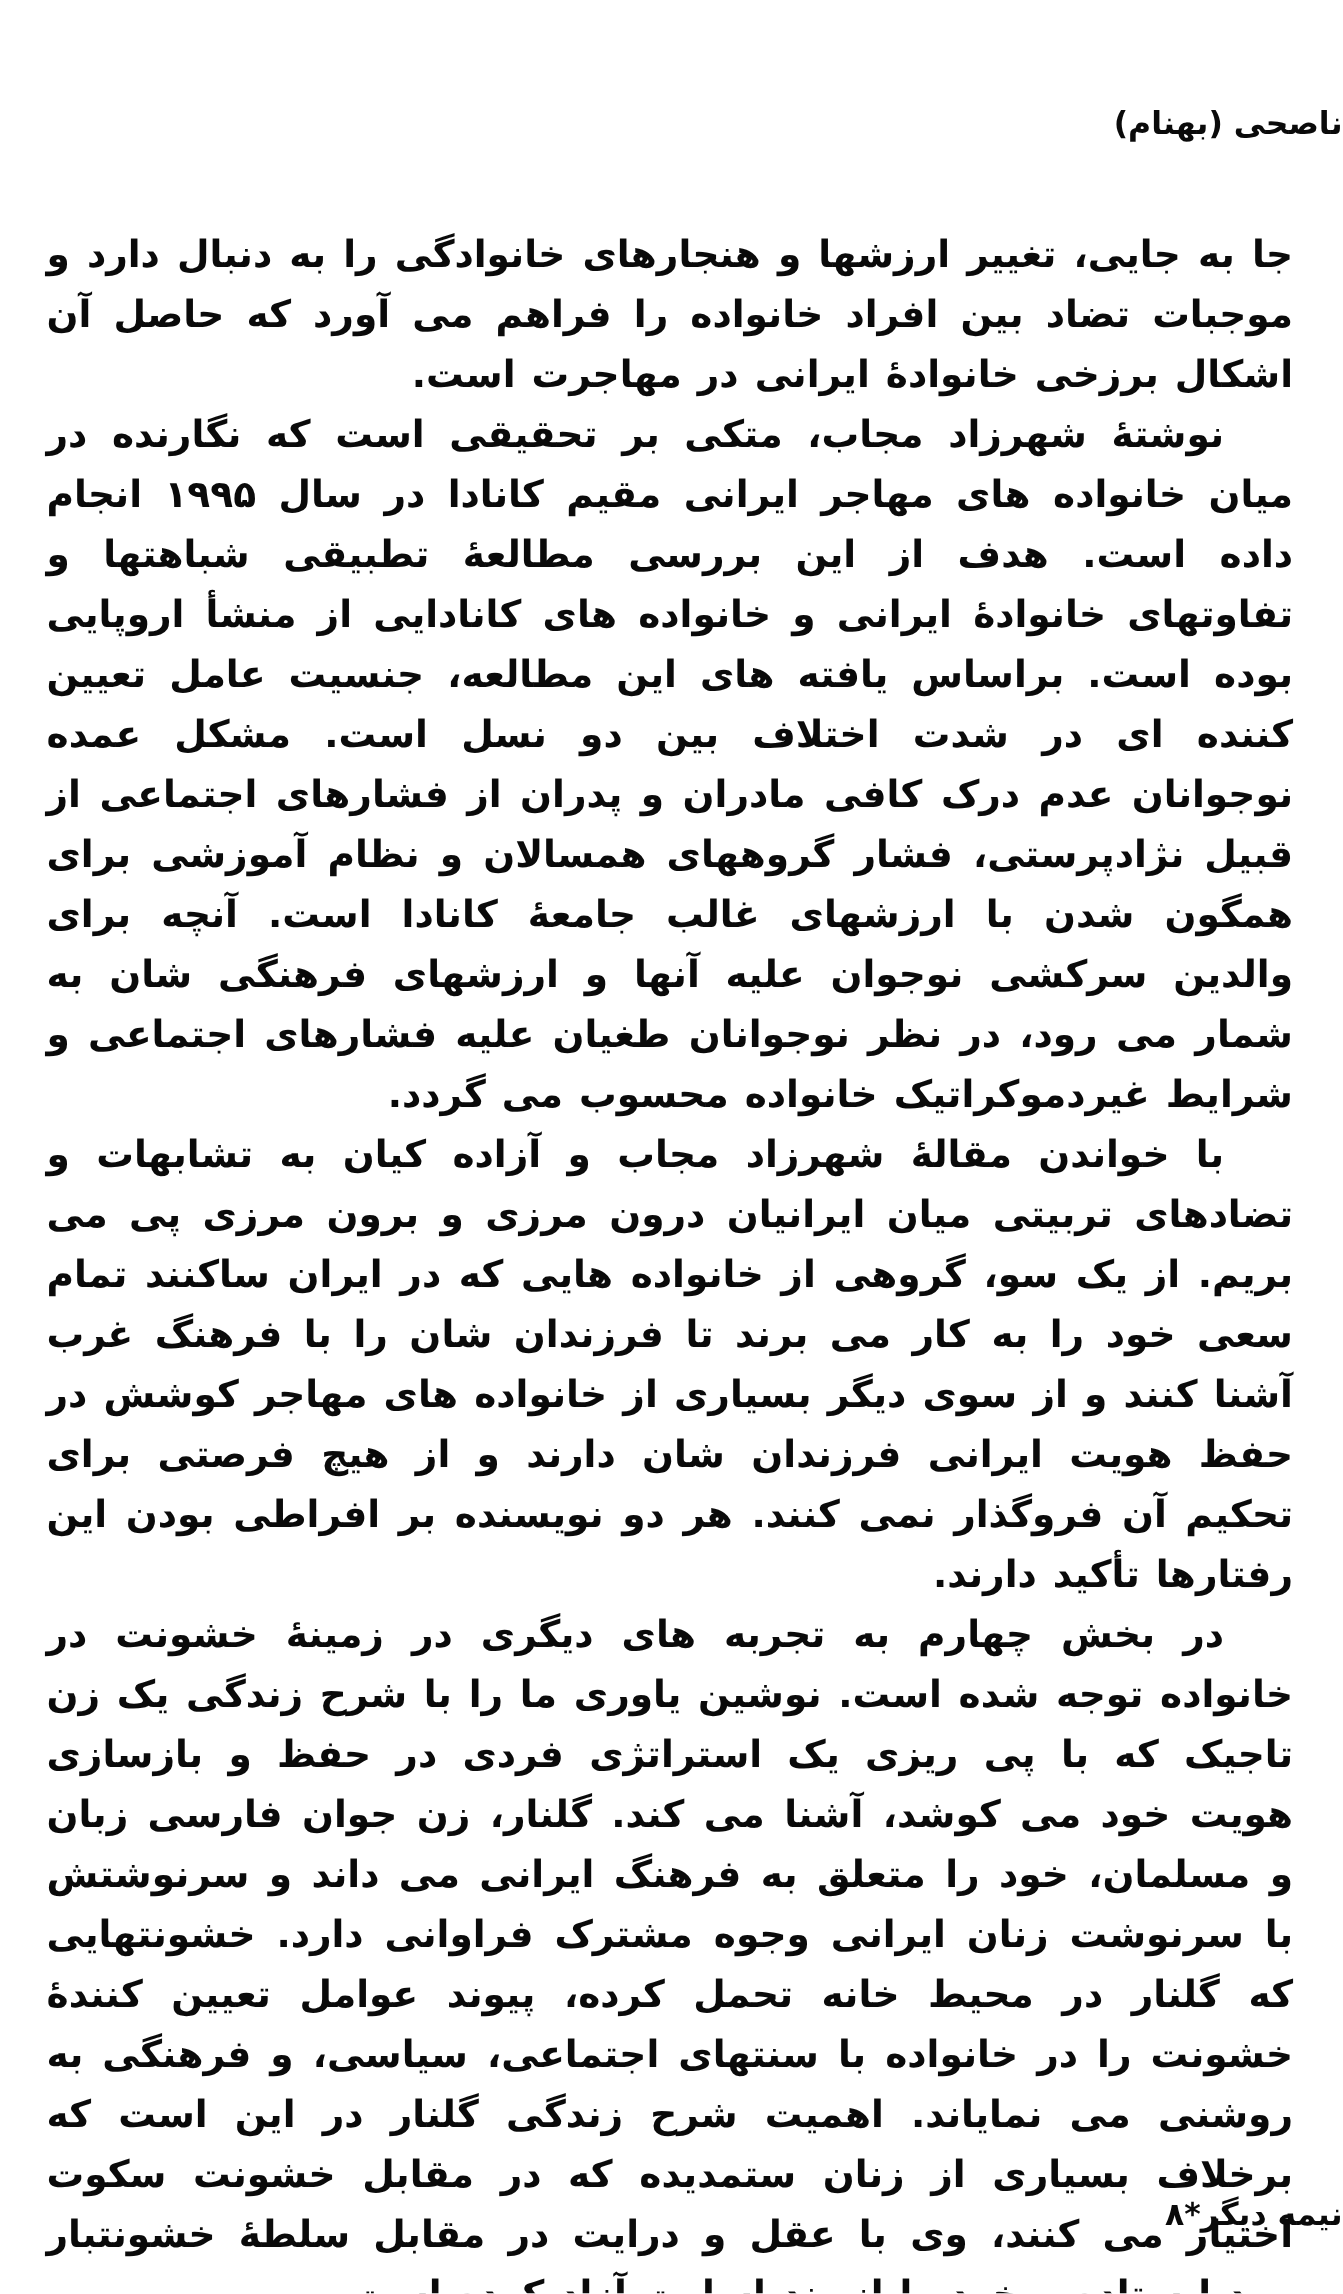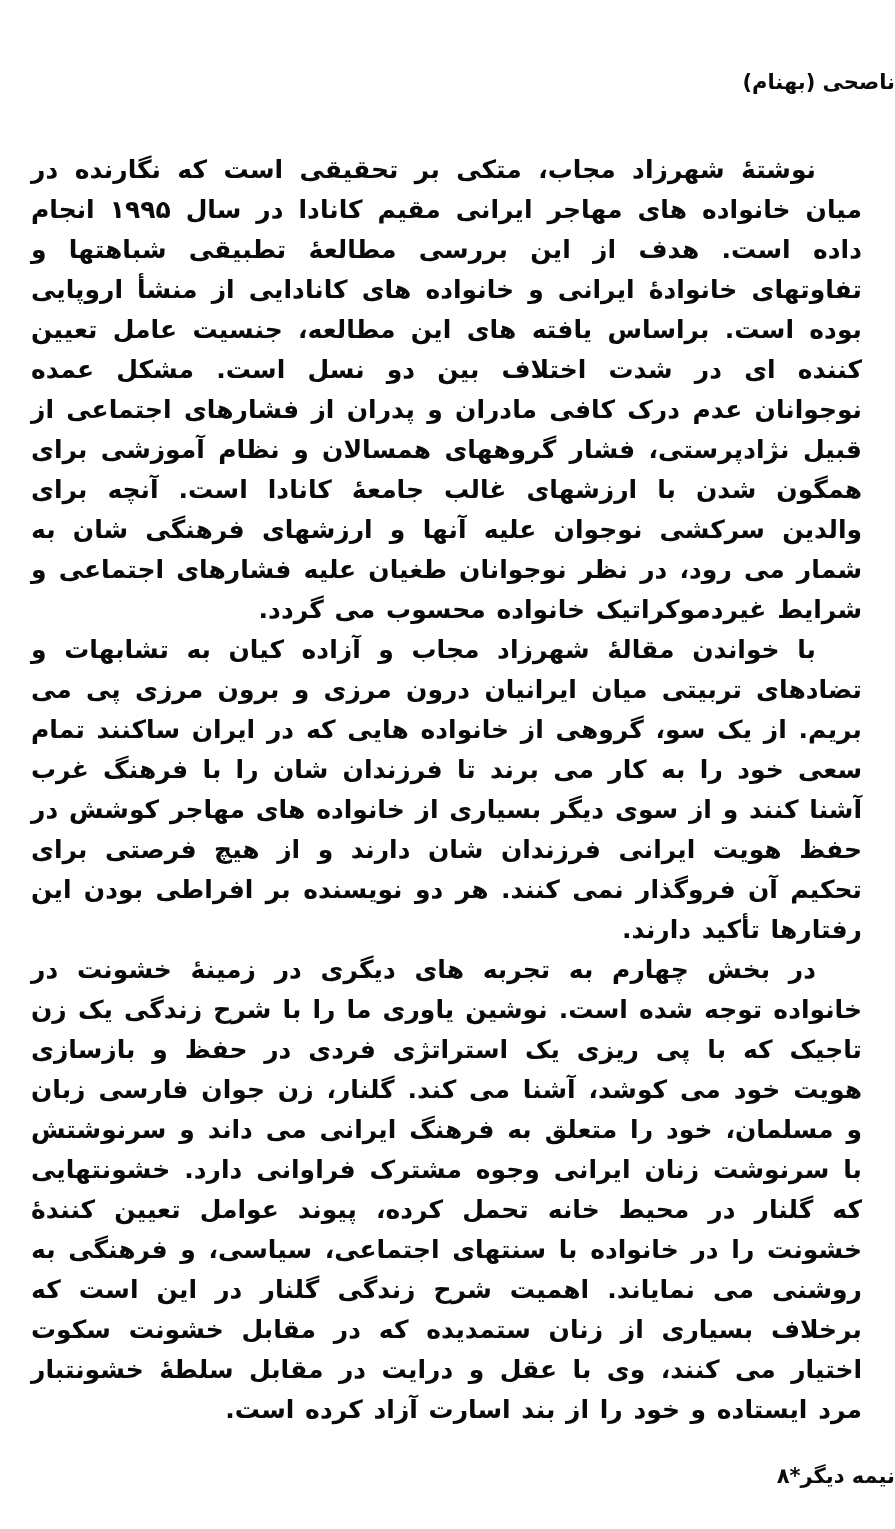--- a/index.html
+++ b/index.html
@@ -56,20 +56,21 @@
   }
 </style>
 </head>
 <body>
 
 <div class="page">
 
   <div class="page-header">ناصحی (بهنام)</div>
 
   <div class="body-text">
+    <p class="flush">جا به جایی، تغییر ارزشها و هنجارهای خانوادگی را به دنبال دارد و موجبات تضاد بین افراد خانواده را فراهم می آورد که حاصل آن اشکال برزخی خانوادهٔ ایرانی در مهاجرت است.</p>
     <p>نوشتهٔ شهرزاد مجاب، متکی بر تحقیقی است که نگارنده در میان خانواده های مهاجر ایرانی مقیم کانادا در سال ۱۹۹۵ انجام داده است. هدف از این بررسی مطالعهٔ تطبیقی شباهتها و تفاوتهای خانوادهٔ ایرانی و خانواده های کانادایی از منشأ اروپایی بوده است. براساس یافته های این مطالعه، جنسیت عامل تعیین کننده ای در شدت اختلاف بین دو نسل است. مشکل عمده نوجوانان عدم درک کافی مادران و پدران از فشارهای اجتماعی از قبیل نژادپرستی، فشار گروههای همسالان و نظام آموزشی برای همگون شدن با ارزشهای غالب جامعهٔ کانادا است. آنچه برای والدین سرکشی نوجوان علیه آنها و ارزشهای فرهنگی شان به شمار می رود، در نظر نوجوانان طغیان علیه فشارهای اجتماعی و شرایط غیردموکراتیک خانواده محسوب می گردد.</p>
     <p>با خواندن مقالهٔ شهرزاد مجاب و آزاده کیان به تشابهات و تضادهای تربیتی میان ایرانیان درون مرزی و برون مرزی پی می بریم. از یک سو، گروهی از خانواده هایی که در ایران ساکنند تمام سعی خود را به کار می برند تا فرزندان شان را با فرهنگ غرب آشنا کنند و از سوی دیگر بسیاری از خانواده های مهاجر کوشش در حفظ هویت ایرانی فرزندان شان دارند و از هیچ فرصتی برای تحکیم آن فروگذار نمی کنند. هر دو نویسنده بر افراطی بودن این رفتارها تأکید دارند.</p>
     <p>در بخش چهارم به تجربه های دیگری در زمینهٔ خشونت در خانواده توجه شده است. نوشین یاوری ما را با شرح زندگی یک زن تاجیک که با پی ریزی یک استراتژی فردی در حفظ و بازسازی هویت خود می کوشد، آشنا می کند. گلنار، زن جوان فارسی زبان و مسلمان، خود را متعلق به فرهنگ ایرانی می داند و سرنوشتش با سرنوشت زنان ایرانی وجوه مشترک فراوانی دارد. خشونتهایی که گلنار در محیط خانه تحمل کرده، پیوند عوامل تعیین کنندهٔ خشونت را در خانواده با سنتهای اجتماعی، سیاسی، و فرهنگی به روشنی می نمایاند. اهمیت شرح زندگی گلنار در این است که برخلاف بسیاری از زنان ستمدیده که در مقابل خشونت سکوت اختیار می کنند، وی با عقل و درایت در مقابل سلطهٔ خشونتبار مرد ایستاده و خود را از بند اسارت آزاد کرده است.</p>
 
   </div>
 
   <div class="page-footer">نیمه دیگر*۸</div>
 
 </div>
 

